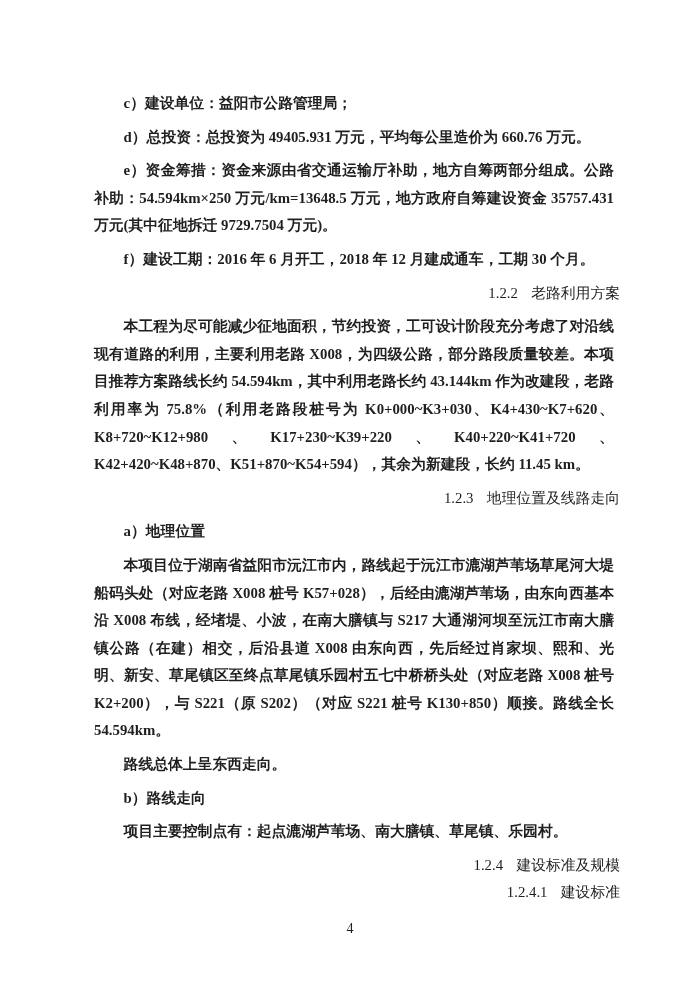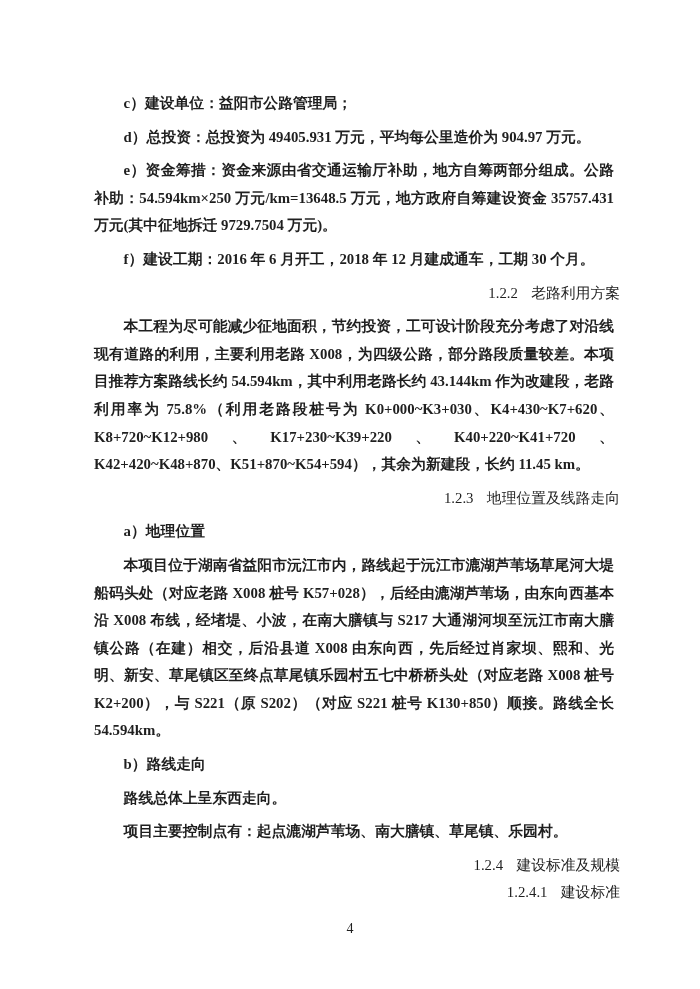--- a/index.html
+++ b/index.html
@@ -48,43 +48,43 @@
     color: #1f1f1f;
   }
 </style>
 </head>
 <body>
 
 <div class="page">
 
   <p class="para">c）建设单位：益阳市公路管理局；</p>
 
-  <p class="para">d）总投资：总投资为 49405.931 万元，平均每公里造价为 904.97 万元。</p>
+  <p class="para">d）总投资：总投资为 49405.931 万元，平均每公里造价为 660.76 万元。</p>
 
   <p class="para">e）资金筹措：资金来源由省交通运输厅补助，地方自筹两部分组成。公路补助：54.594km×250 万元/km=13648.5 万元，地方政府自筹建设资金 35757.431 万元(其中征地拆迁 9729.7504 万元)。</p>
 
   <p class="para">f）建设工期：2016 年 6 月开工，2018 年 12 月建成通车，工期 30 个月。</p>
 
   <h3 class="heading">
     <span class="hnum">1.2.2</span><span class="htitle">老路利用方案</span>
   </h3>
 
   <p class="para">本工程为尽可能减少征地面积，节约投资，工可设计阶段充分考虑了对沿线现有道路的利用，主要利用老路 X008，为四级公路，部分路段质量较差。本项目推荐方案路线长约 54.594km，其中利用老路长约 43.144km 作为改建段，老路利用率为 75.8%（利用老路段桩号为 K0+000~K3+030、K4+430~K7+620、K8+720~K12+980、K17+230~K39+220、K40+220~K41+720、K42+420~K48+870、K51+870~K54+594），其余为新建段，长约 11.45 km。</p>
 
   <h3 class="heading">
     <span class="hnum">1.2.3</span><span class="htitle">地理位置及线路走向</span>
   </h3>
 
   <p class="para">a）地理位置</p>
 
   <p class="para">本项目位于湖南省益阳市沅江市内，路线起于沅江市漉湖芦苇场草尾河大堤船码头处（对应老路 X008 桩号 K57+028），后经由漉湖芦苇场，由东向西基本沿 X008 布线，经堵堤、小波，在南大膳镇与 S217 大通湖河坝至沅江市南大膳镇公路（在建）相交，后沿县道 X008 由东向西，先后经过肖家坝、熙和、光明、新安、草尾镇区至终点草尾镇乐园村五七中桥桥头处（对应老路 X008 桩号 K2+200），与 S221（原 S202）（对应 S221 桩号 K130+850）顺接。路线全长 54.594km。</p>
 
+  <p class="para">路线总体上呈东西走向。</p>
+
   <p class="para">b）路线走向</p>
-
-  <p class="para">路线总体上呈东西走向。</p>
 
 
   <p class="para">项目主要控制点有：起点漉湖芦苇场、南大膳镇、草尾镇、乐园村。</p>
 
   <h3 class="heading">
     <span class="hnum">1.2.4</span><span class="htitle">建设标准及规模</span>
   </h3>
 
   <h3 class="heading">
     <span class="hnum">1.2.4.1</span><span class="htitle">建设标准</span>

